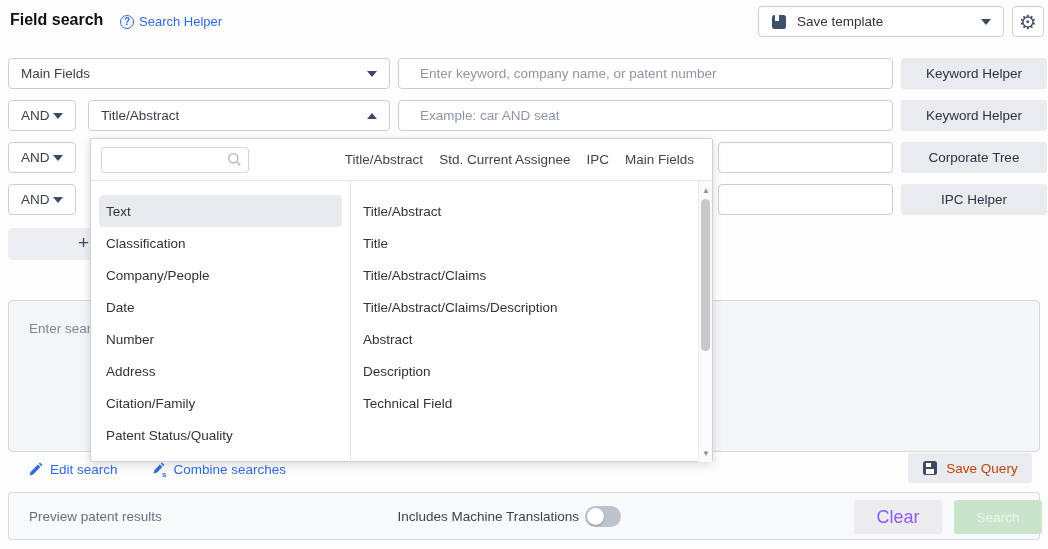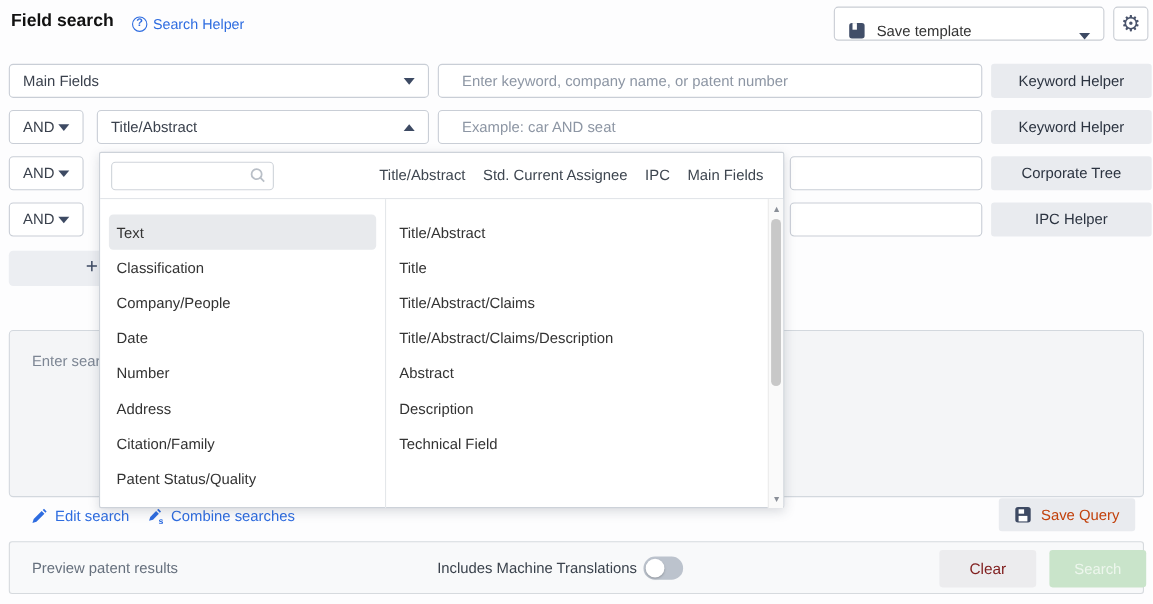--- a/index.html
+++ b/index.html
@@ -8,21 +8,21 @@
     position:relative; width:1048px; height:549px; overflow:hidden;
     font-family:"Liberation Sans","DejaVu Sans",sans-serif; background:#fdfdfe; color:#333;
   }
   
   .title { position:absolute; left:10px; top:11px; font-size:16px; font-weight:bold; color:#111; }
   .helper-link { position:absolute; left:120px; top:14px; display:flex; align-items:center; gap:5px;
     color:#2e6ce0; font-size:13px; cursor:pointer; }
   .q-icon { width:14px; height:14px; border:1.5px solid #2e6ce0; border-radius:50%;
     font-size:10px; font-weight:bold; color:#2e6ce0; display:flex; align-items:center; justify-content:center; }
   .save-template { position:absolute; left:758px; top:6px; width:246px; height:31px;
-    border:1px solid #c9cdd4; border-radius:4px; background:#fff; display:flex; align-items:flex-end;
+    border:1px solid #c9cdd4; border-radius:4px; background:#fff; display:flex; align-items:center;
     padding:0 12px; gap:10px; cursor:pointer; }
   .save-template .label { font-size:13.5px; color:#333; flex:1; }
   .gear-btn { position:absolute; left:1012px; top:6px; width:32px; height:31px;
     border:1px solid #c9cdd4; border-radius:4px; background:#fff; display:flex; align-items:center;
     justify-content:center; font-size:20px; color:#49536b; cursor:pointer; line-height:1; }
   
   .select { position:absolute; height:31px; border:1px solid #c9ced6; border-radius:4px; background:#fff;
     display:flex; align-items:center; padding:0 12px; font-size:13.5px; color:#3a414d; cursor:pointer; }
   .select .flex { flex:1; }
   .caret-down { width:0; height:0; border-left:5px solid transparent; border-right:5px solid transparent;
@@ -37,36 +37,36 @@
     justify-content:center; cursor:pointer; font-family:inherit; }
   .and-box { position:absolute; left:8px; width:68px; }
   
   .plus-btn { position:absolute; left:8px; top:228px; width:172px; height:32px; background:#eceef2;
     border:none; border-radius:4px; cursor:pointer; }
   .plus-glyph { position:absolute; left:70px; top:5px; font-size:19px; color:#3d4a63; line-height:20px; }
   
   .query-box { position:absolute; left:8px; top:300px; width:1032px; height:152px;
     background:#f4f5f7; border:1px solid #d3d8de; border-radius:4px; padding:20px; font-size:13.5px;
     color:#7d8694; }
-  .links-row { position:absolute; left:28px; top:462px; display:flex; align-items:center; gap:16px; }
+  .links-row { position:absolute; left:28px; top:462px; display:flex; align-items:center; gap:34px; }
   .link { display:flex; align-items:center; gap:7px; color:#2e6ce0; font-size:13.5px; cursor:pointer; }
   .save-query { position:absolute; left:908px; top:453px; width:124px; height:30px; background:#e9ebef;
     border:none; border-radius:3px; display:flex; align-items:center; justify-content:center; gap:8px;
     font-size:13.5px; color:#c2410c; cursor:pointer; font-family:inherit; }
   
   .bottom-bar { position:absolute; left:8px; top:492px; width:1032px; height:48px;
     border:1px solid #d6dade; border-radius:3px; background:#f8f9fa;padding-left:42px; }
   .preview-txt { position:absolute; left:20px; top:16px; font-size:13.5px; color:#66707d; }
   .mt-label { position:absolute; right:460px; top:16px; font-size:13.5px; color:#3a424c; width:260px; text-align:right; }
   .toggle { position:absolute; right:418px; top:13px; width:36px; height:21px; background:#bcc3cd;
     border-radius:11px; cursor:pointer; }
   .toggle .knob { position:absolute; left:2px; top:2px; width:17px; height:17px; background:#fff;
     border-radius:50%; box-shadow:0 1px 2px rgba(0,0,0,.25); }
   .clear-btn { position:absolute; left:845px; top:7px; width:88px; height:34px; background:#ececee;
-    border:none; border-radius:3px; font-size:14px; color:#7f1d1d; cursor:pointer; font-family:inherit; }
+    border:none; border-radius:3px; font-size:18px; color:#8b5cf6; cursor:pointer; font-family:inherit; }
   .search-btn { position:absolute; left:945px; top:7px; width:88px; height:34px; background:#c9e4ca;
     border:none; border-radius:3px; font-size:13.5px; color:#edf6ed; cursor:pointer; font-family:inherit; }
   
   .panel { position:absolute; left:90px; top:138px; width:623px; height:324px; background:#fff;
     border:1px solid #cdd2d9; border-radius:2px; box-shadow:0 3px 10px rgba(60,70,90,.18); z-index:10; }
   .panel-head { position:relative; height:42px; border-bottom:1px solid #e2e5e9;
     display:flex; align-items:center; padding:0 18px 0 10px; }
   .panel-search { position:relative; width:148px; height:26px; }
   .panel-search input { width:100%; height:100%; border:1px solid #cfd4da; border-radius:4px;
     padding:0 26px 0 9px; font-size:13px; font-family:inherit; color:#333; }

